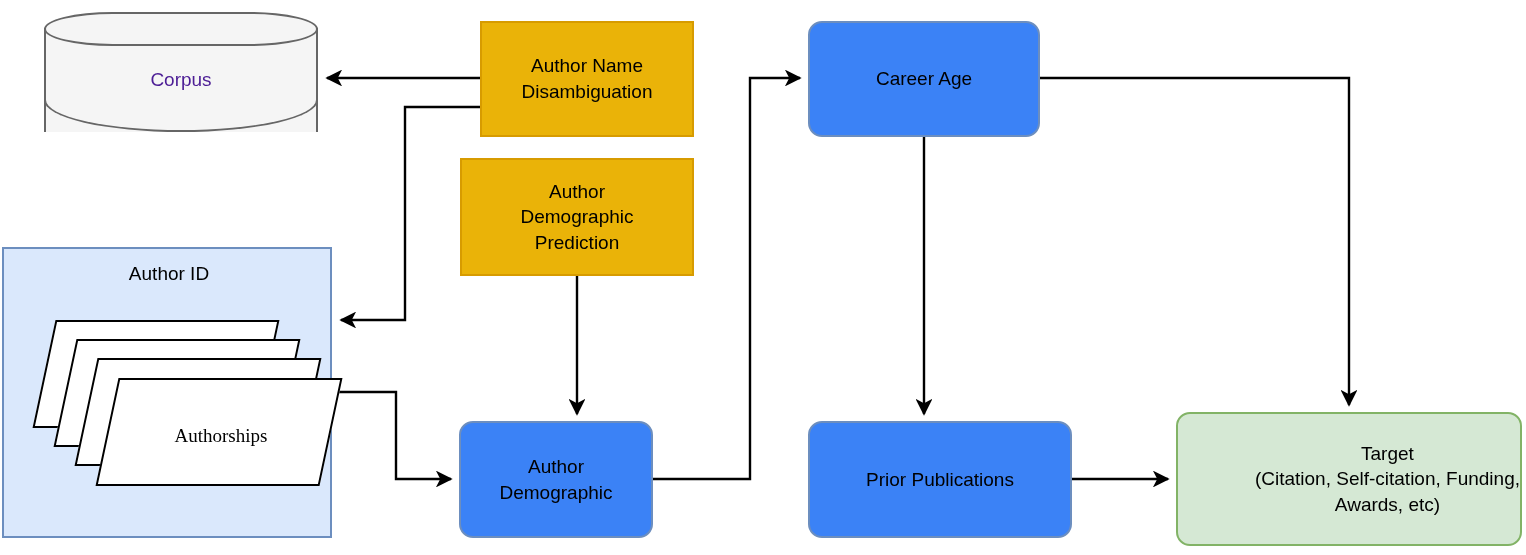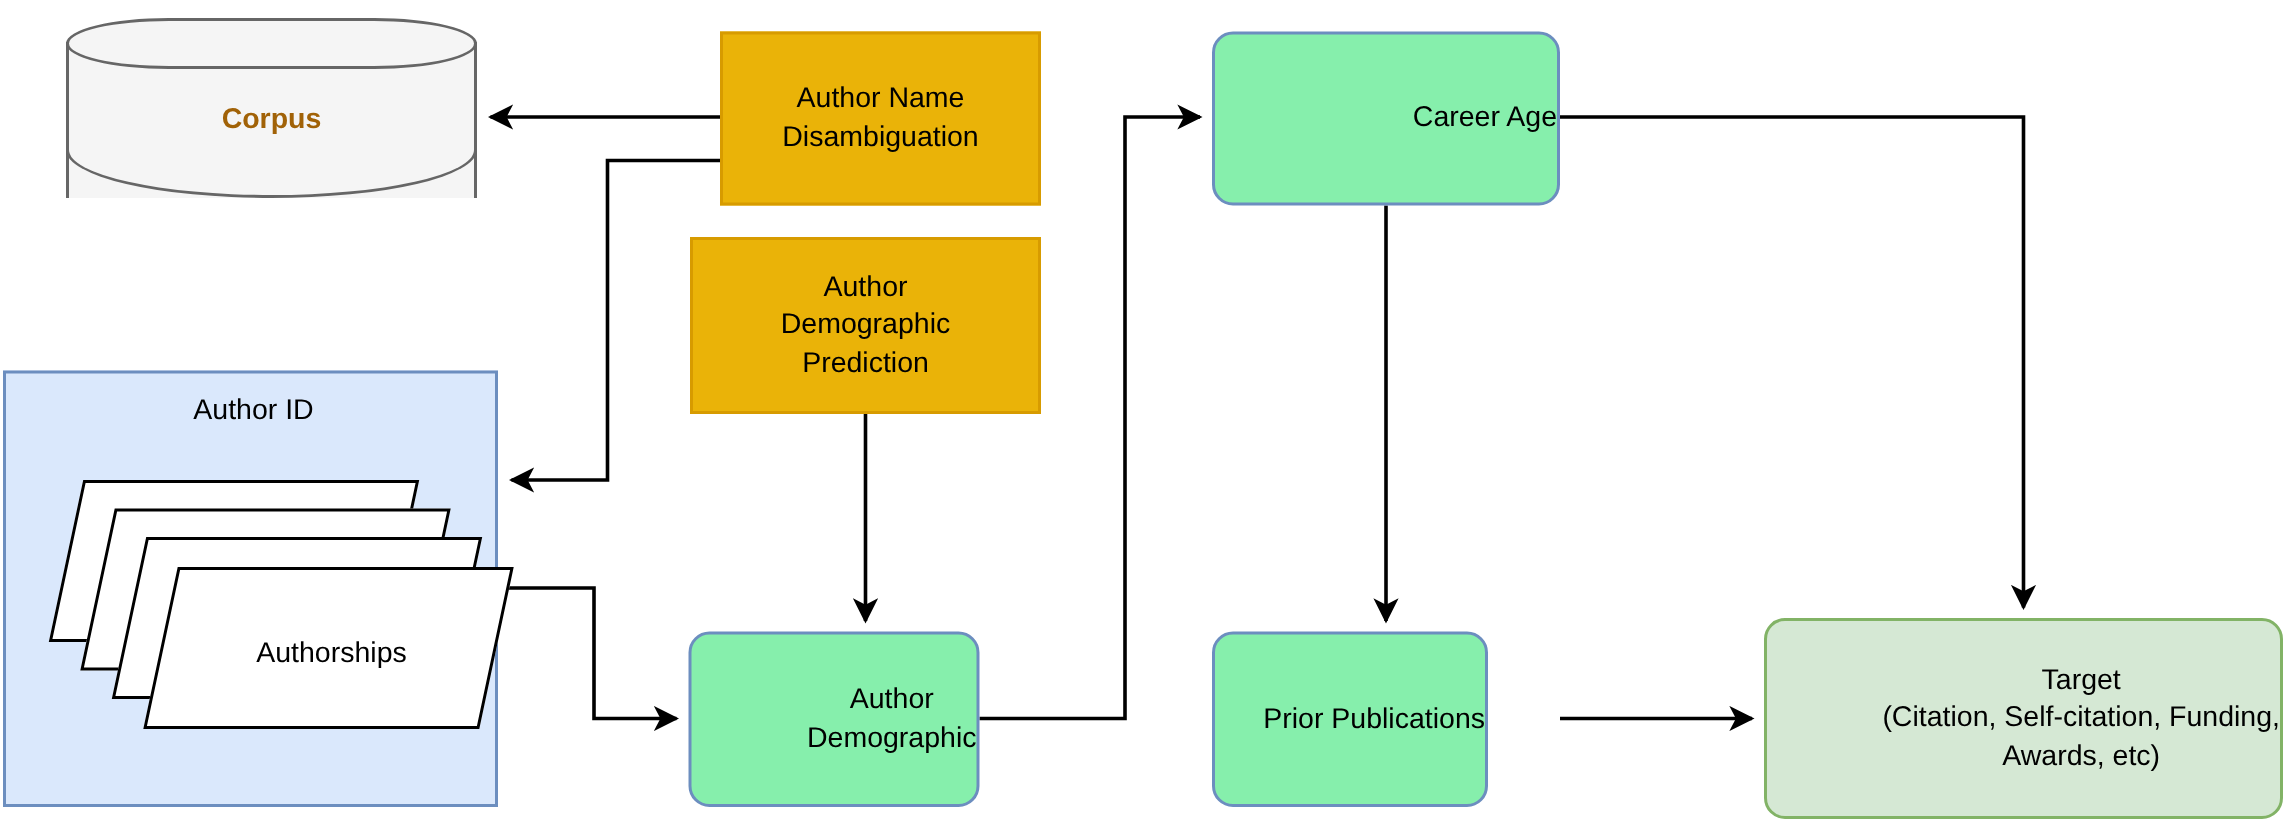--- a/index.html
+++ b/index.html
@@ -71,35 +71,33 @@
     box-sizing: border-box;
   }
   #corpus-node .cyl-label {
     position: absolute;
     left: 0; top: 0;
     width: 274px;
     height: 136px;
     display: flex;
     align-items: center;
     justify-content: center;
-    color: #a16207;
-    font-size: 19px;
-    font-weight: bold;
+    color: #4c1d95;
+    font-size: 19px;
   }
   
   .box-orange {
     background: #eab308;
     border: 2px solid #d79b00;
   }
   
   .box-blue {
-    background: #86efac;
+    background: #3b82f6;
     border: 2px solid #6c8ebf;
     border-radius: 14px;
-    justify-content: flex-end;
   }
   
   .box-green {
     background: #d5e8d4;
     border: 2px solid #82b366;
     border-radius: 14px;
     justify-content: flex-end;
   }
   
   #author-id-container {
@@ -137,27 +135,28 @@
   #sheet-3 { left: 107px; top: 378px; z-index: 5; }
   #authorships-label {
     position: absolute;
     left: 110px;
     top: 425px;
     width: 222px;
     text-align: center;
     font-size: 19px;
     color: #000;
     z-index: 6;
+    font-family: Liberation Serif, serif;
   }
   
   #node-and   { left: 480px;  top: 21px;  width: 214px; height: 116px; }
   #node-adp   { left: 460px;  top: 158px; width: 234px; height: 118px; }
   #node-career{ left: 808px;  top: 21px;  width: 232px; height: 116px; }
   #node-ad    { left: 459px;  top: 421px; width: 194px; height: 117px; }
-  #node-pp    { left: 808px;  top: 421px; width: 184px; height: 117px; }
+  #node-pp    { left: 808px;  top: 421px; width: 264px; height: 117px; }
   #node-target{ left: 1176px; top: 412px; width: 346px; height: 134px; }
   
   #edges {
     position: absolute;
     left: 0; top: 0;
     width: 1526px;
     height: 555px;
     z-index: 2;
     pointer-events: none;
   }

